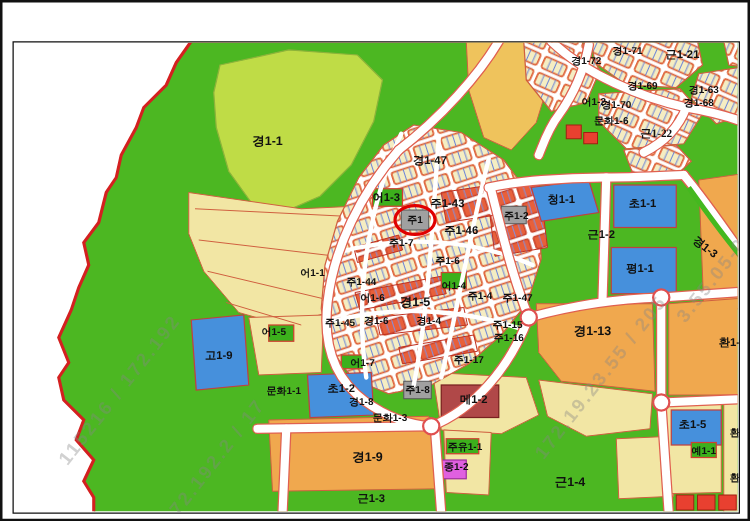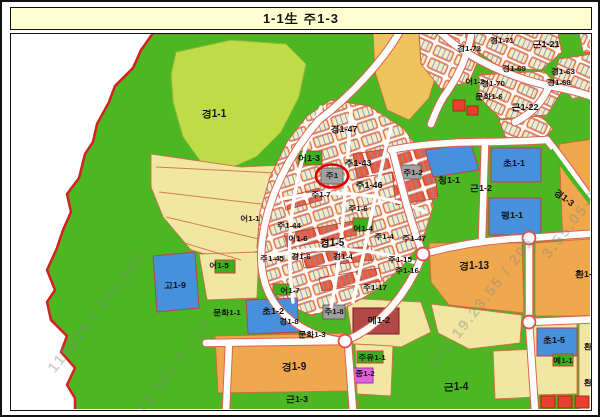--- a/index.html
+++ b/index.html
@@ -15,23 +15,20 @@
   .lbl{position:absolute;transform:translate(-50%,-50%);font-size:9px;font-weight:bold;color:#101010;
        white-space:nowrap;line-height:1;}
   .wm{position:absolute;transform-origin:center;font-size:15px;font-weight:bold;
       color:rgba(135,135,135,0.38);letter-spacing:2px;white-space:nowrap;pointer-events:none;}
 </style>
 </head>
 <body>
 
 <div id="shot">
 
-  <div id="titlebox">
-    <span class="t">1-1生 주1-3</span>
-  </div>
 
   <div id="mapbox">
     <svg id="mapsvg" width="579" height="375" viewBox="10 32 579 375" xmlns="http://www.w3.org/2000/svg">
       <defs>
         <pattern id="pb" width="23" height="14" patternUnits="userSpaceOnUse" patternTransform="rotate(-18)">
           <rect width="23" height="14" fill="#ffffff"></rect>
           <rect x="1.5" y="2" width="19" height="10" rx="2" fill="#F5EDC2" stroke="#DE6238" stroke-width="1.4"></rect>
           <path d="M6.5,2 V12 M11.5,2 V12 M16.5,2 V12" stroke="#6C84D8" stroke-width="0.8"></path>
         </pattern>
         <pattern id="pb2" width="23" height="14" patternUnits="userSpaceOnUse" patternTransform="rotate(24)">
@@ -199,48 +196,48 @@
     </svg>
 
     <div id="labels">
         <div class="lbl" style="left: 203px; top: 79.5px; font-size: 10px; transform: translate(-50%, -50%);">경1-1</div>
         <div class="lbl" style="left: 333px; top: 94.5px; transform: translate(-50%, -50%);">경1-47</div>
         <div class="lbl" style="left: 347px; top: 128.5px; transform: translate(-50%, -50%);">주1-43</div>
         <div class="lbl" style="left: 298px; top: 123.5px; transform: translate(-50%, -50%);">어1-3</div>
         <div class="lbl" style="left: 321px; top: 141.5px; font-size: 8px; transform: translate(-50%, -50%);">주1</div>
         <div class="lbl" style="left: 358px; top: 150.5px; transform: translate(-50%, -50%);">주1-46</div>
         <div class="lbl" style="left: 402px; top: 138.5px; font-size: 8px; transform: translate(-50%, -50%);">주1-2</div>
-        <div class="lbl" style="left: 438px; top: 125.5px; transform: translate(-50%, -50%); margin-top: 20px;">청1-1</div>
+        <div class="lbl" style="left: 438px; top: 125.5px; transform: translate(-50%, -50%);">청1-1</div>
         <div class="lbl" style="left: 503px; top: 128.5px; transform: translate(-50%, -50%);">초1-1</div>
         <div class="lbl" style="left: 470px; top: 153.5px; transform: translate(-50%, -50%);">근1-2</div>
         <div class="lbl" style="left: 501px; top: 180.5px; transform: translate(-50%, -50%);">평1-1</div>
         <div class="lbl" style="left: 553px; top: 163.5px; transform: translate(-50%, -50%) rotate(38deg);">경1-3</div>
         <div class="lbl" style="left: 458px; top: 14.5px; font-size: 8px; transform: translate(-50%, -50%);">경1-72</div>
         <div class="lbl" style="left: 491px; top: 6.5px; font-size: 8px; transform: translate(-50%, -50%);">경1-71</div>
         <div class="lbl" style="left: 535px; top: 9.5px; transform: translate(-50%, -50%);">근1-21</div>
         <div class="lbl" style="left: 464px; top: 48px; font-size: 8px; transform: translate(-50%, -50%);">어1-2</div>
         <div class="lbl" style="left: 503px; top: 34.5px; font-size: 8px; transform: translate(-50%, -50%);">경1-69</div>
         <div class="lbl" style="left: 552px; top: 37.5px; font-size: 8px; transform: translate(-50%, -50%);">경1-63</div>
         <div class="lbl" style="left: 482px; top: 49.5px; font-size: 8px; transform: translate(-50%, -50%);">경1-70</div>
         <div class="lbl" style="left: 548px; top: 48.5px; font-size: 8px; transform: translate(-50%, -50%);">경1-68</div>
         <div class="lbl" style="left: 478px; top: 62.5px; font-size: 8px; transform: translate(-50%, -50%);">문화1-6</div>
-        <div class="lbl" style="left: 514px; top: 72.5px; transform: translate(-50%, -50%);">근1-22</div>
+        <div class="lbl" style="left: 514px; top: 72.5px; transform: translate(-50%, -50%); font-family: Liberation Serif, serif;">근1-22</div>
         <div class="lbl" style="left: 310px; top: 160.5px; font-size: 8px; transform: translate(-50%, -50%);">주1-7</div>
         <div class="lbl" style="left: 239px; top: 184.5px; font-size: 8px; transform: translate(-50%, -50%);">어1-1</div>
         <div class="lbl" style="left: 278px; top: 191.5px; font-size: 8px; transform: translate(-50%, -50%);">주1-44</div>
         <div class="lbl" style="left: 287px; top: 204.5px; font-size: 8px; transform: translate(-50%, -50%);">어1-6</div>
         <div class="lbl" style="left: 261px; top: 224.5px; font-size: 8px; transform: translate(-50%, -50%);">주1-45</div>
         <div class="lbl" style="left: 290px; top: 222.5px; font-size: 8px; transform: translate(-50%, -50%);">경1-6</div>
         <div class="lbl" style="left: 321px; top: 208.5px; font-size: 10px; transform: translate(-50%, -50%);">경1-5</div>
         <div class="lbl" style="left: 332px; top: 222.5px; font-size: 8px; transform: translate(-50%, -50%);">경1-4</div>
         <div class="lbl" style="left: 347px; top: 174.5px; font-size: 8px; transform: translate(-50%, -50%);">주1-6</div>
         <div class="lbl" style="left: 352px; top: 194.5px; font-size: 8px; transform: translate(-50%, -50%);">어1-4</div>
         <div class="lbl" style="left: 373px; top: 202.5px; font-size: 8px; transform: translate(-50%, -50%);">주1-4</div>
         <div class="lbl" style="left: 403px; top: 204.5px; font-size: 8px; transform: translate(-50%, -50%);">주1-47</div>
-        <div class="lbl" style="left: 389px; top: 225.5px; font-size: 8px; transform: translate(-50%, -50%);">주1-15</div>
+        <div class="lbl" style="left: 389px; top: 225.5px; font-size: 8px; transform: translate(-50%, -50%); padding-left: 12px;">주1-15</div>
         <div class="lbl" style="left: 376px; top: 236.5px; font-size: 8px; transform: translate(-50%, -50%); margin-left: 20px;">주1-16</div>
         <div class="lbl" style="left: 364px; top: 253.5px; font-size: 8px; transform: translate(-50%, -50%); text-align: right;">주1-17</div>
         <div class="lbl" style="left: 279px; top: 256.5px; font-size: 8px; transform: translate(-50%, -50%);">어1-7</div>
         <div class="lbl" style="left: 208px; top: 231.5px; font-size: 8px; transform: translate(-50%, -50%);">어1-5</div>
         <div class="lbl" style="left: 164px; top: 250.5px; transform: translate(-50%, -50%);">고1-9</div>
         <div class="lbl" style="left: 216px; top: 278.5px; font-size: 8px; transform: translate(-50%, -50%);">문화1-1</div>
         <div class="lbl" style="left: 262px; top: 276.5px; transform: translate(-50%, -50%);">초1-2</div>
         <div class="lbl" style="left: 278px; top: 287.5px; font-size: 8px; transform: translate(-50%, -50%);">경1-8</div>
         <div class="lbl" style="left: 301px; top: 300.5px; font-size: 8px; transform: translate(-50%, -50%);">문화1-3</div>
         <div class="lbl" style="left: 323px; top: 277.5px; font-size: 8px; transform: translate(-50%, -50%);">주1-8</div>

